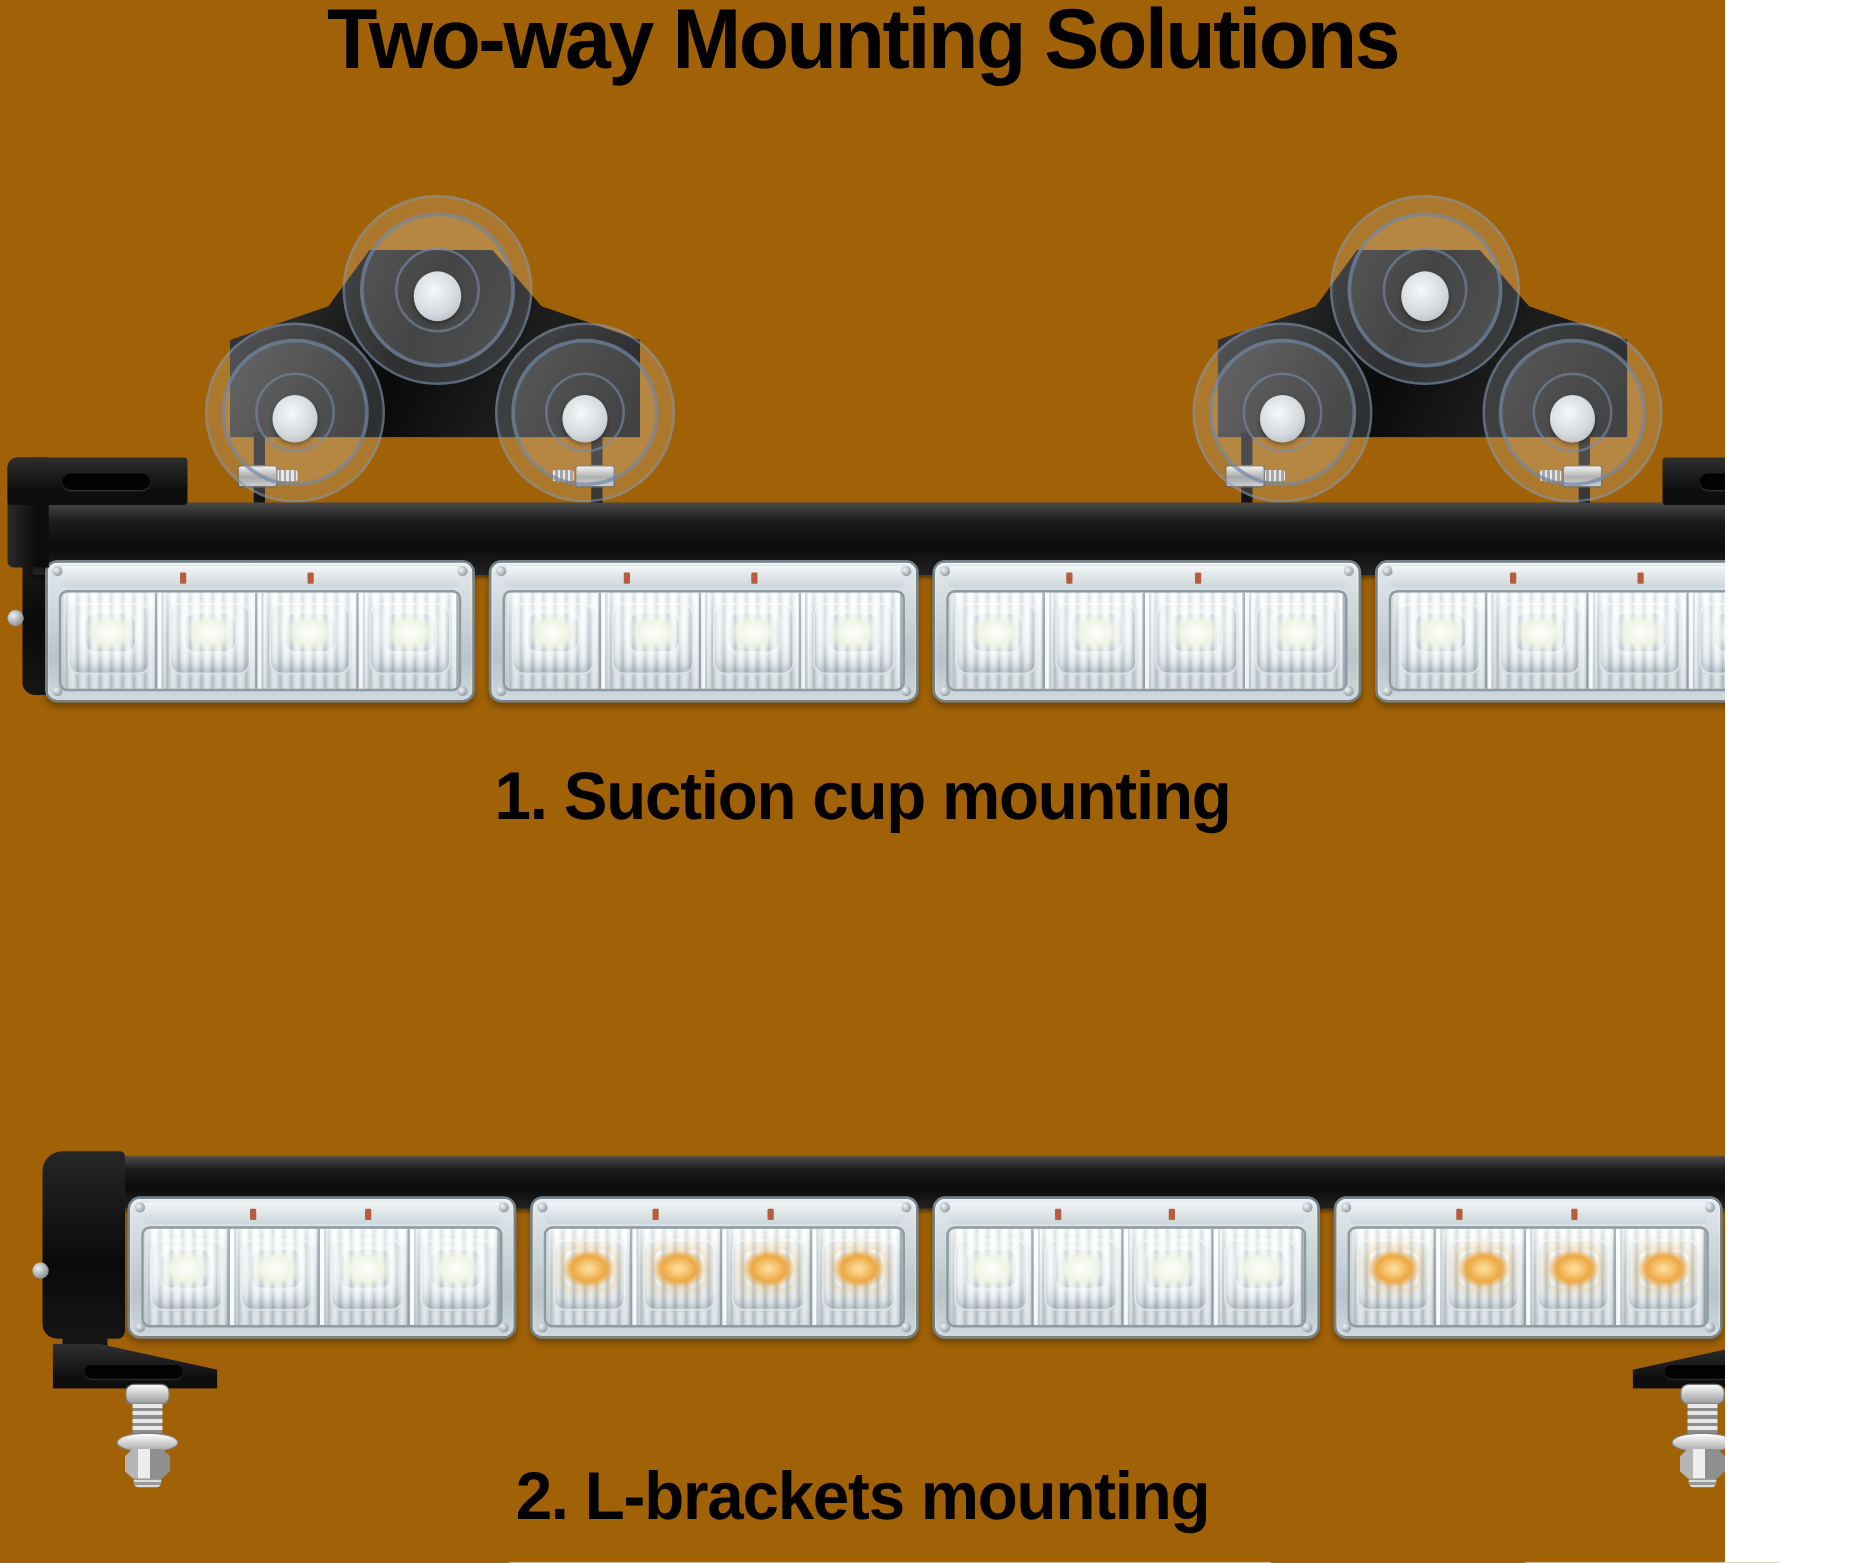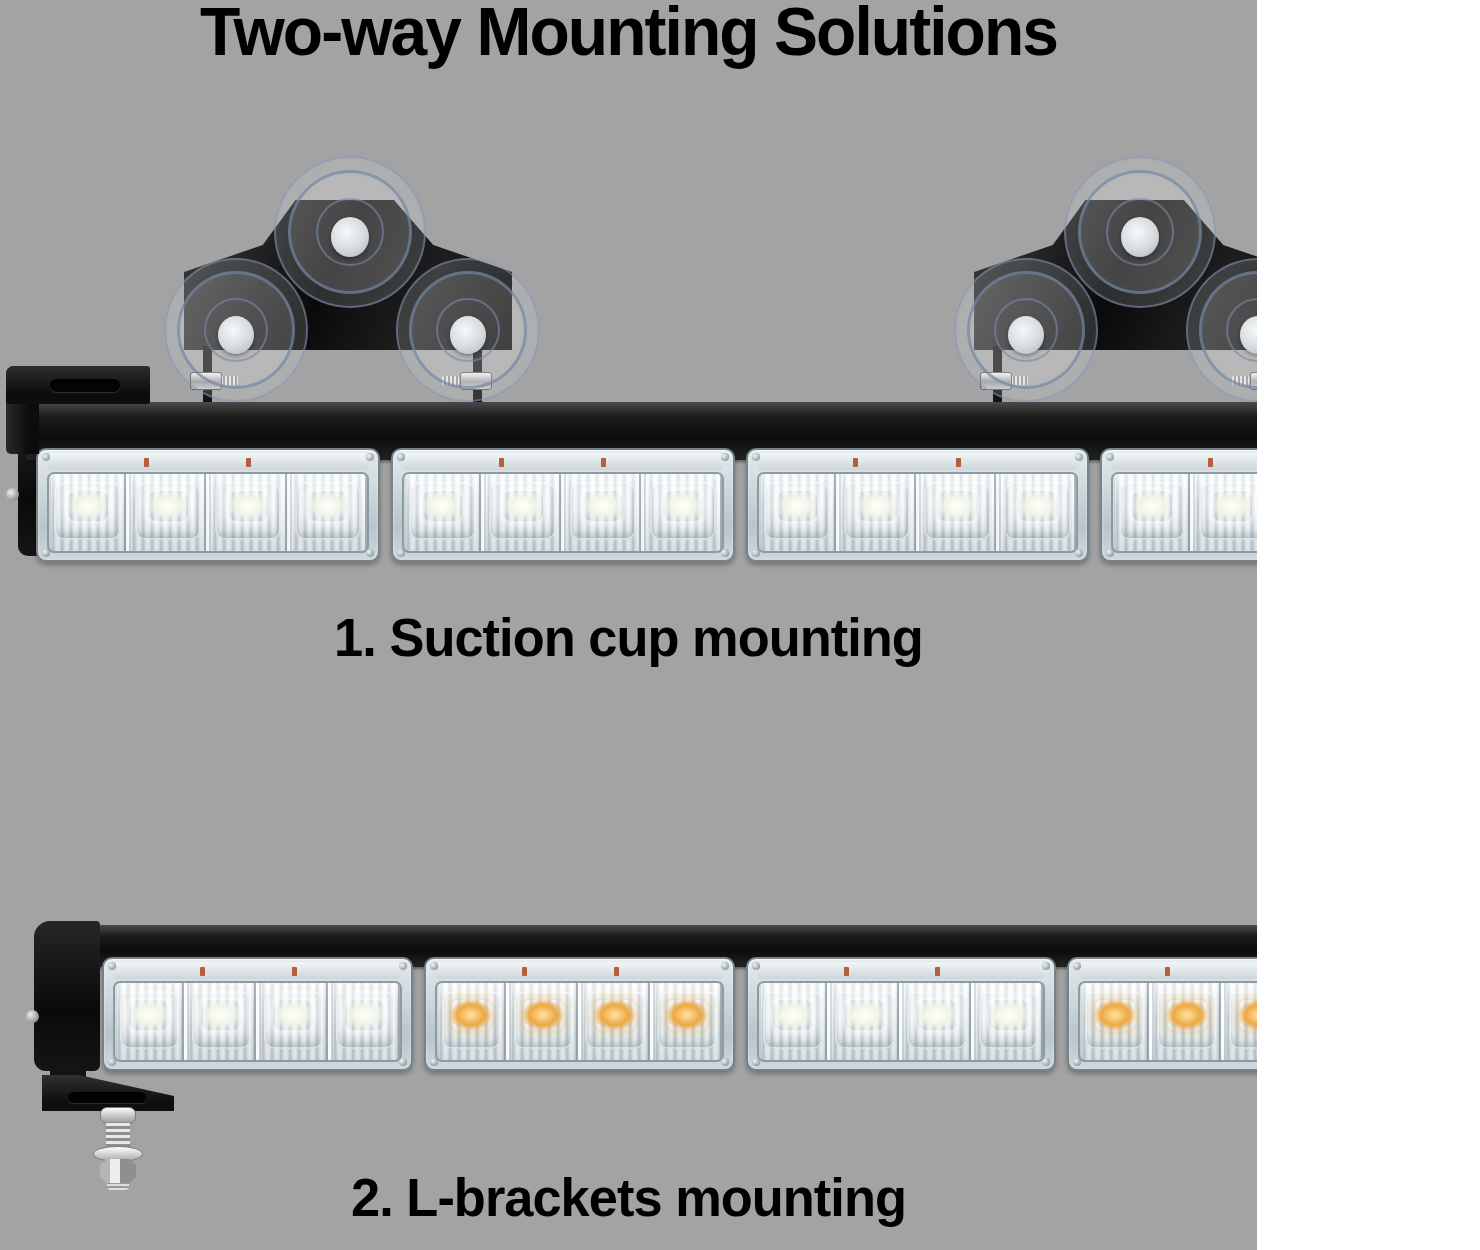--- a/index.html
+++ b/index.html
@@ -1,16 +1,16 @@
 <!DOCTYPE html>
 <html><head>
 <meta charset="utf-8">
 <style>
   html,body{margin:0;padding:0;background:#fff;}
-  .canvas{position:relative;width:1257px;height:1250px;background:#a3a3a3;overflow:hidden;
+  .canvas{position:relative;width:1380px;height:1250px;background:#a16207;overflow:hidden;
           font-family:"Liberation Sans", sans-serif;}
 
   
   .title{position:absolute;top:-8px;left:0;width:100%;text-align:center;margin:0;
          font-size:68px;font-weight:bold;letter-spacing:-2px;color:#000;transform:scaleX(.97);}
   .caption{position:absolute;left:0;width:100%;text-align:center;margin:0;
            font-size:54px;font-weight:bold;letter-spacing:-1px;color:#000;transform:scaleX(.97);}
   .caption-1{top:606px;}
   .caption-2{top:1166px;}
 

